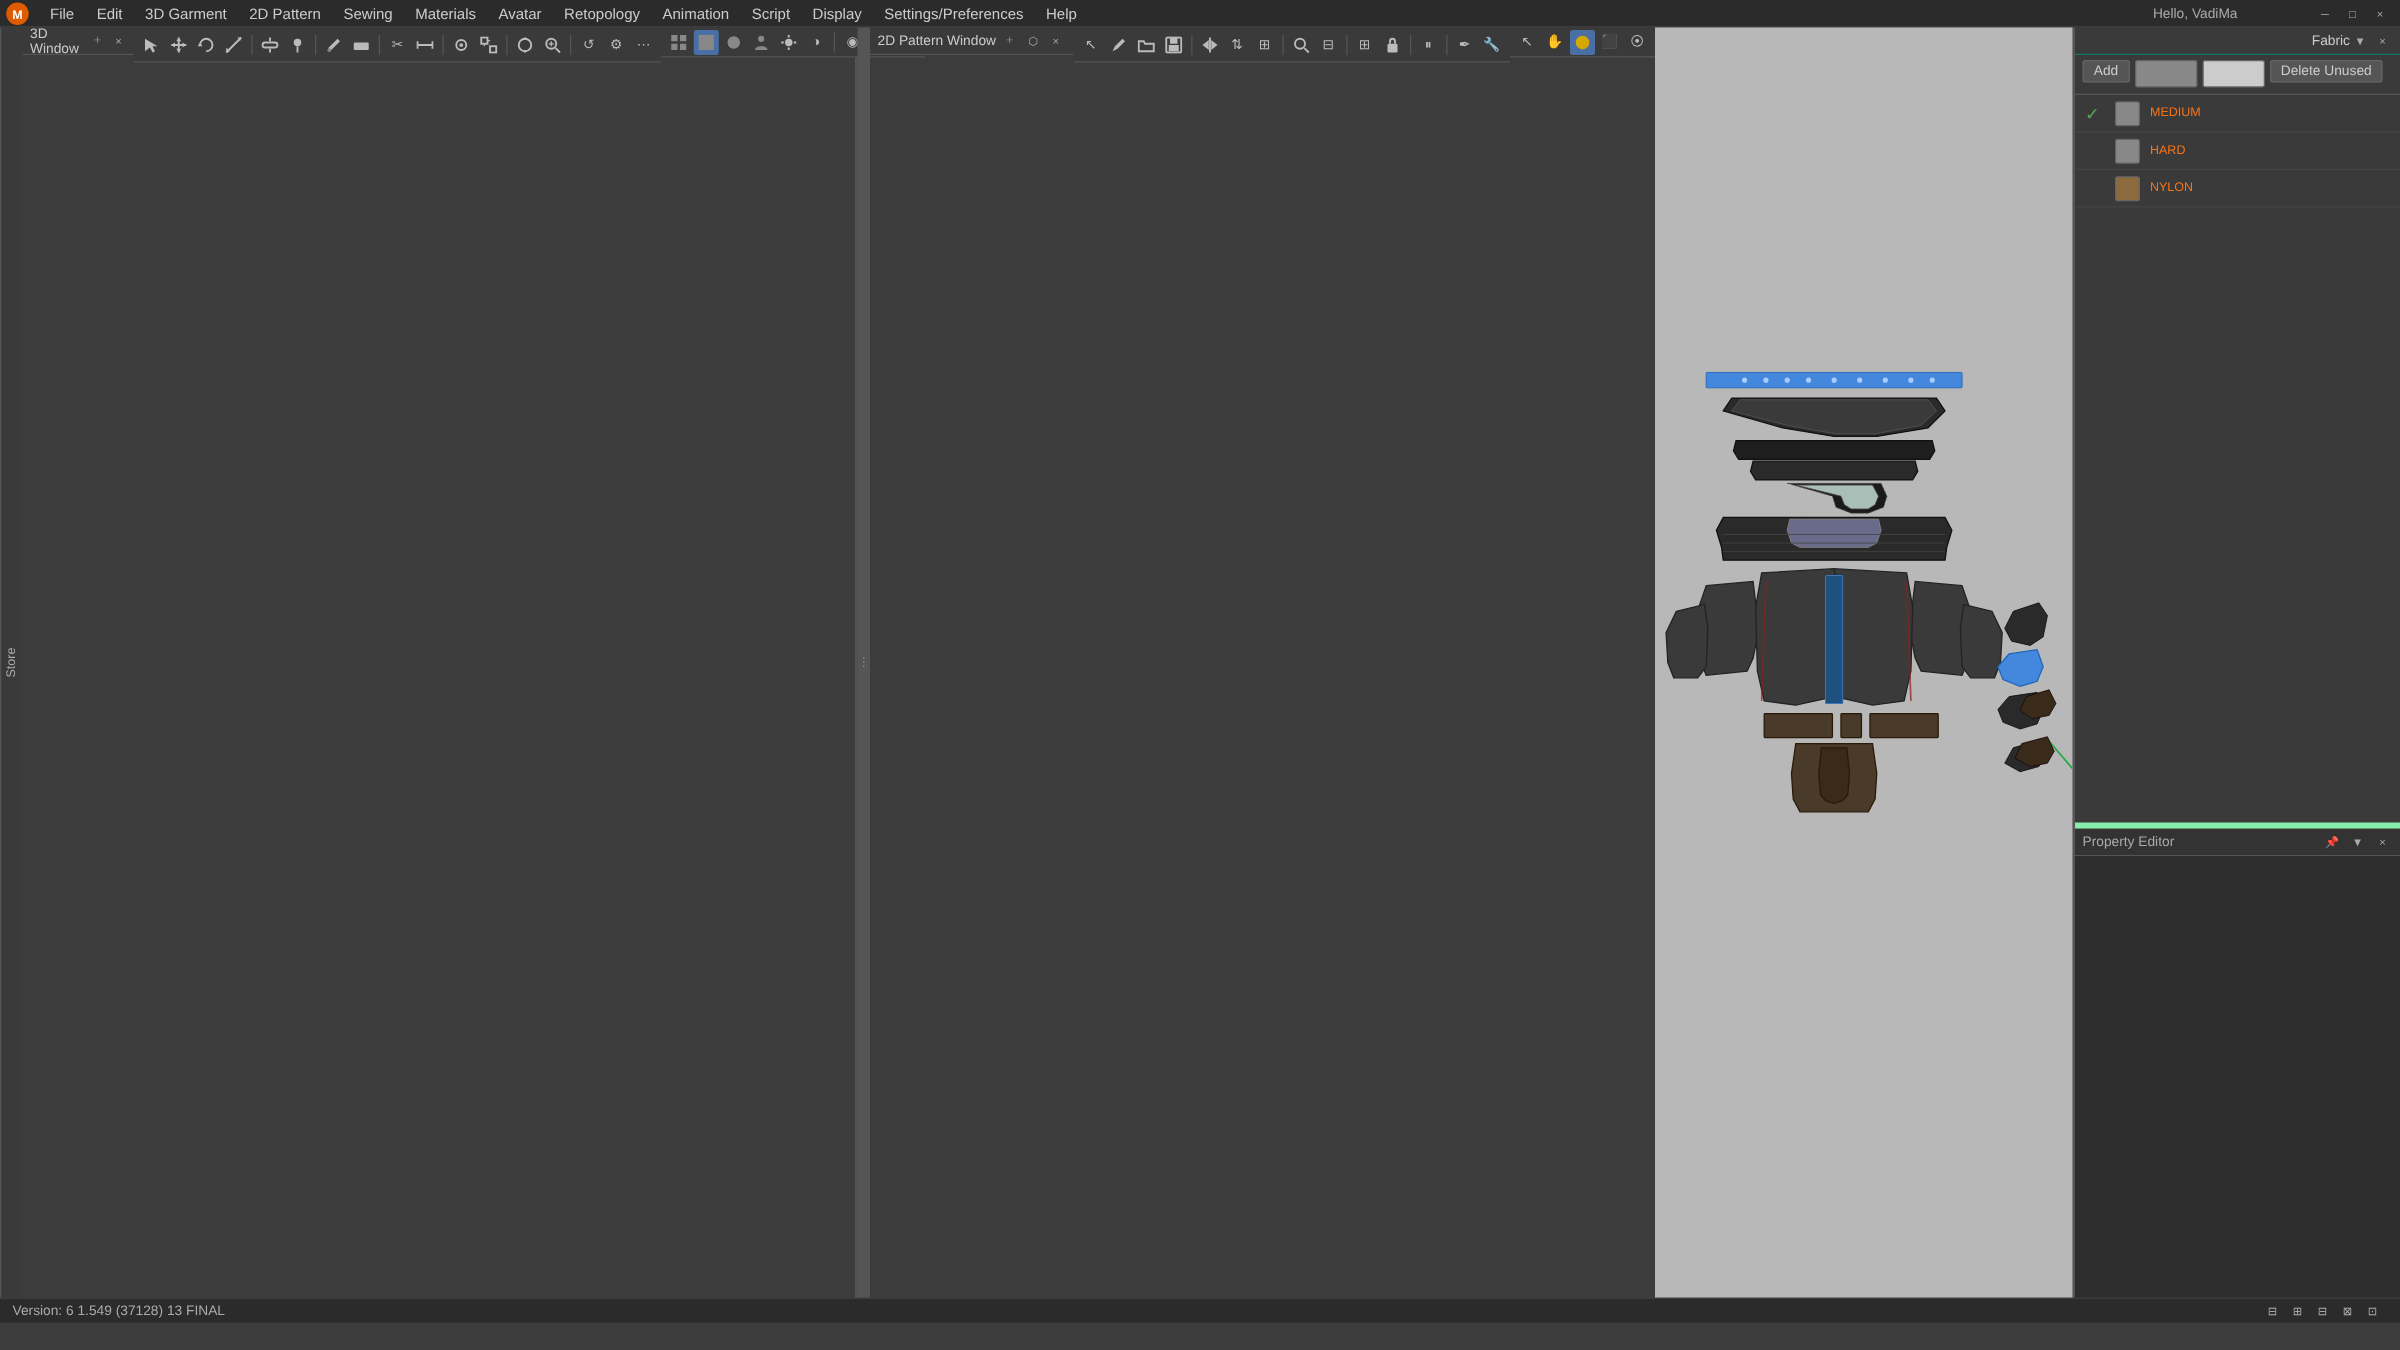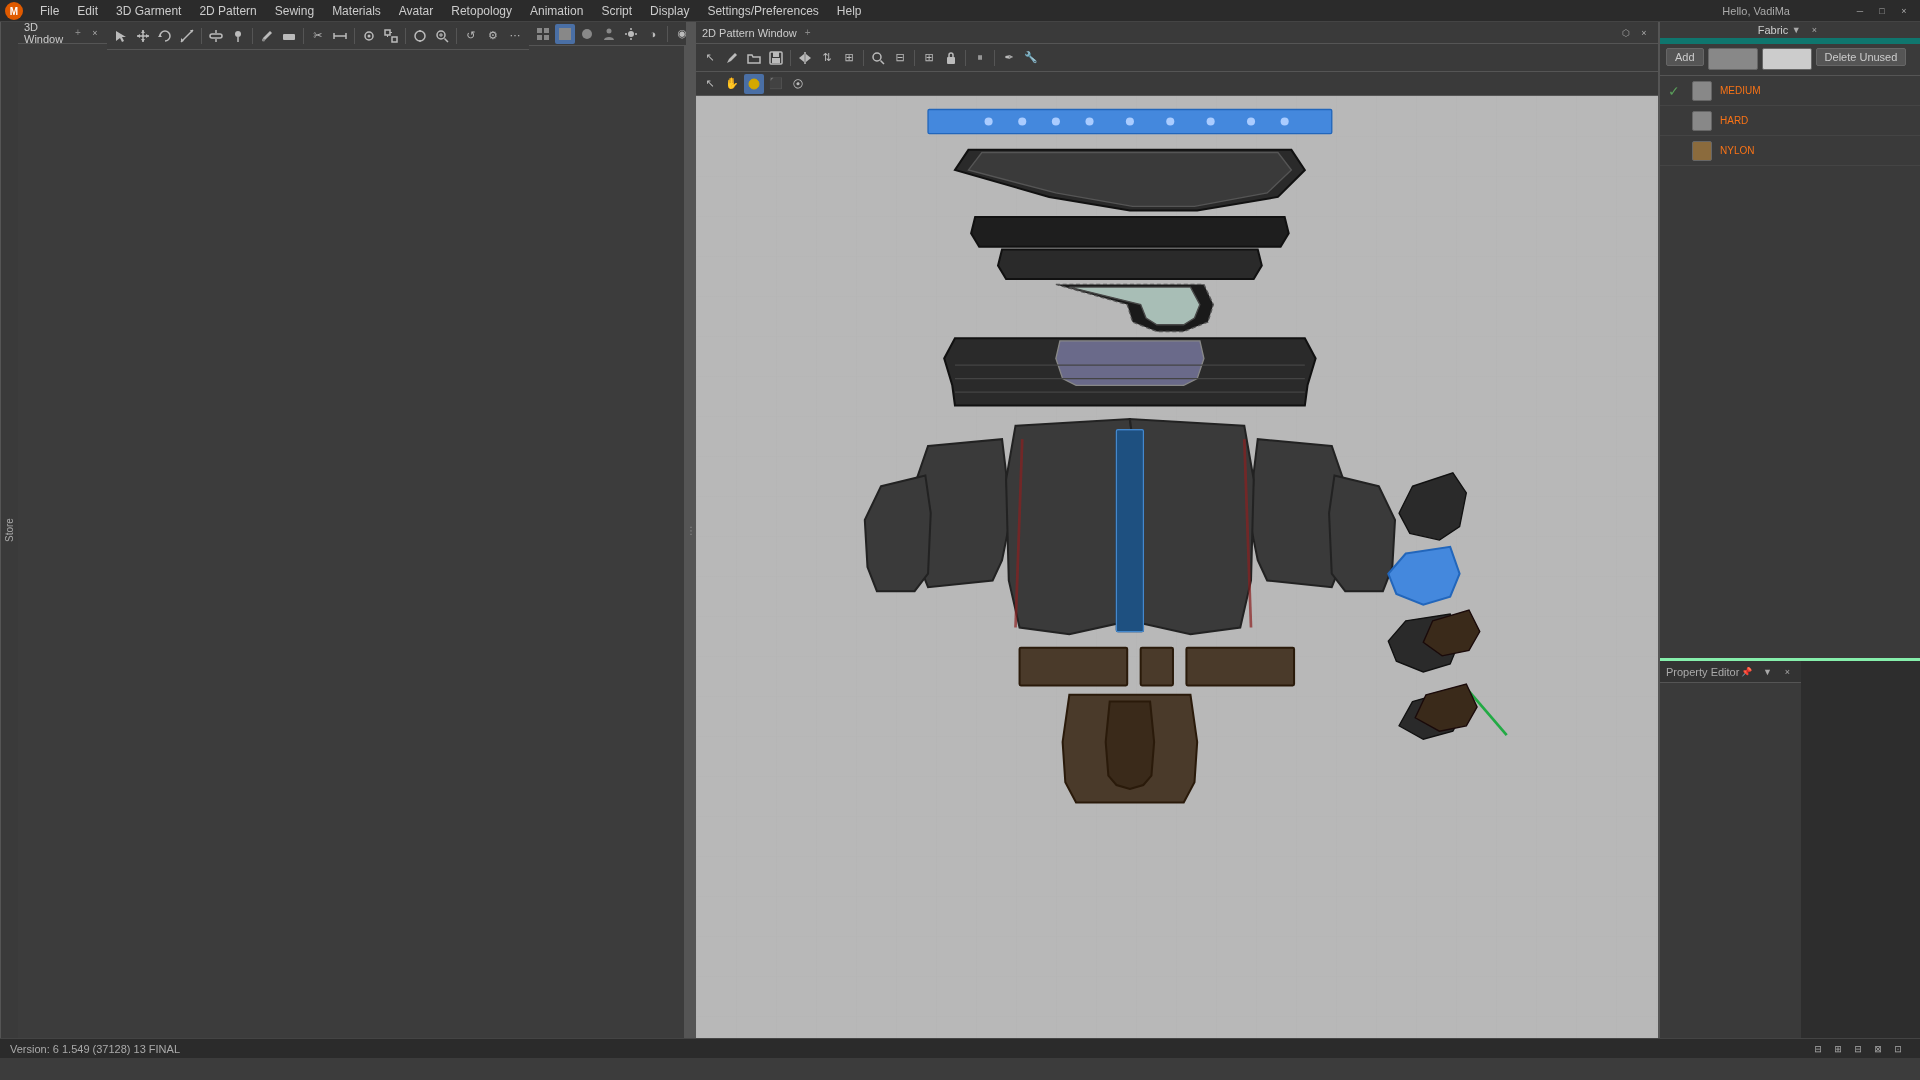--- a/index.html
+++ b/index.html
@@ -136,21 +136,21 @@
       left: 50%;
       transform: translate(-50%, -50%);
       width: 500px;
       height: 550px;
     }
 
     
     #panel-2d {
       flex: 1;
       display: flex;
-      flex-direction: column;
+      flex-direction: row;
       border-right: 2px solid #555;
       justify-content: center;
     }
 
     #panel-2d-header {
       display: flex;
       align-items: center;
       height: 22px;
       background: #3a3a3a;
       border-bottom: 1px solid #555;
@@ -200,24 +200,24 @@
     #panel-right {
       width: 260px;
       display: flex;
       flex-direction: column;
       background: #3a3a3a;
     }
 
     #panel-right-header {
       display: flex;
       align-items: center;
-      justify-content: center;
+      justify-content: flex-end;
       height: 22px;
       background: #3a3a3a;
-      border-bottom: 6px solid #0f766e;
+      border-bottom: 1px solid #0f766e;
       padding: 0 6px;
     }
 
     #fabric-toolbar {
       display: flex;
       align-items: flex-start;
       height: 32px;
       padding: 4px 6px;
       gap: 4px;
       border-bottom: 1px solid #555;
@@ -271,23 +271,23 @@
     }
 
     .fabric-name {
       font-size: 10px;
       color: #f97316;
     }
 
     
     #property-editor {
       height: 380px;
-      border-top: 3px solid #86efac;
-      display: flex;
-      flex-direction: row;
+      border-top: 5px solid #86efac;
+      display: flex;
+      flex-direction: column;
     }
 
     #property-editor-header {
       display: flex;
       align-items: center;
       justify-content: space-between;
       height: 22px;
       background: #333;
       border-bottom: 1px solid #555;
       padding: 0 6px;

